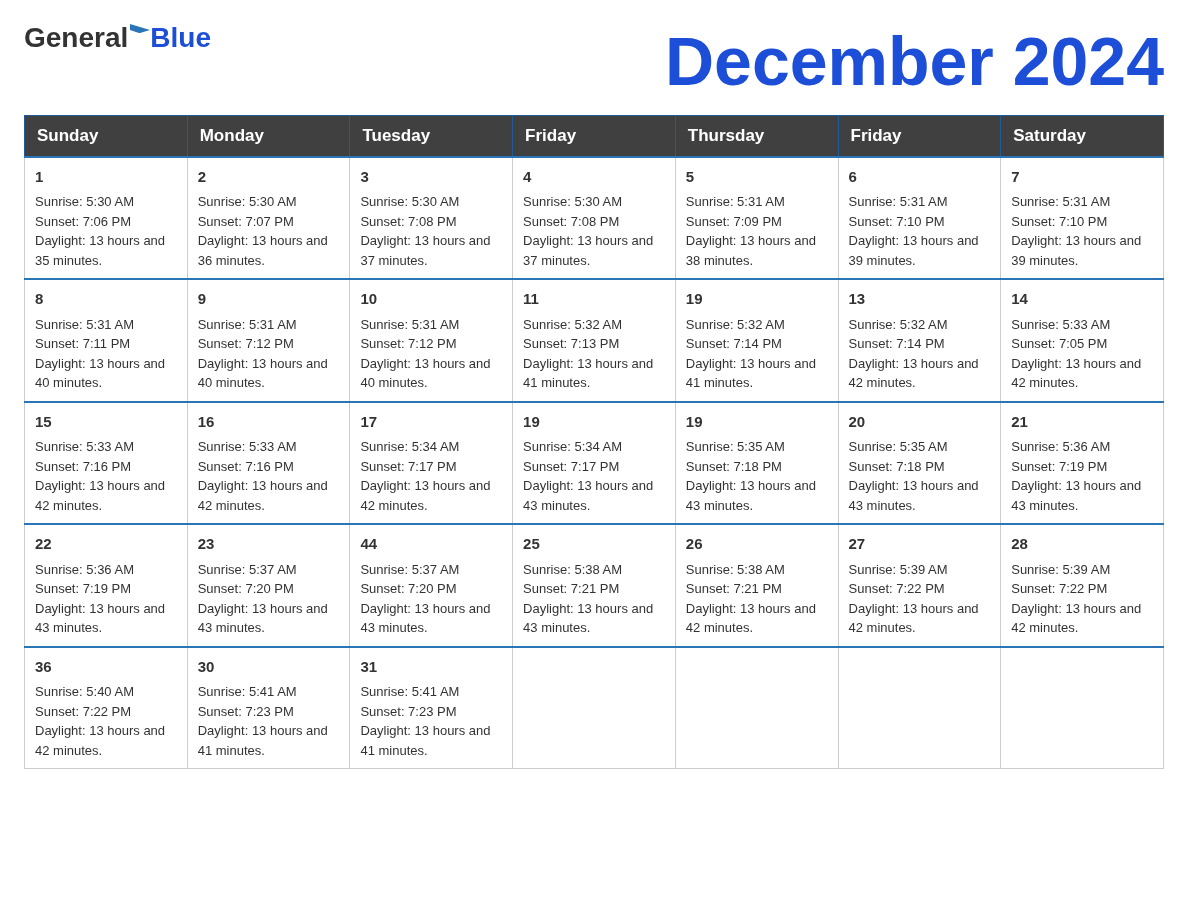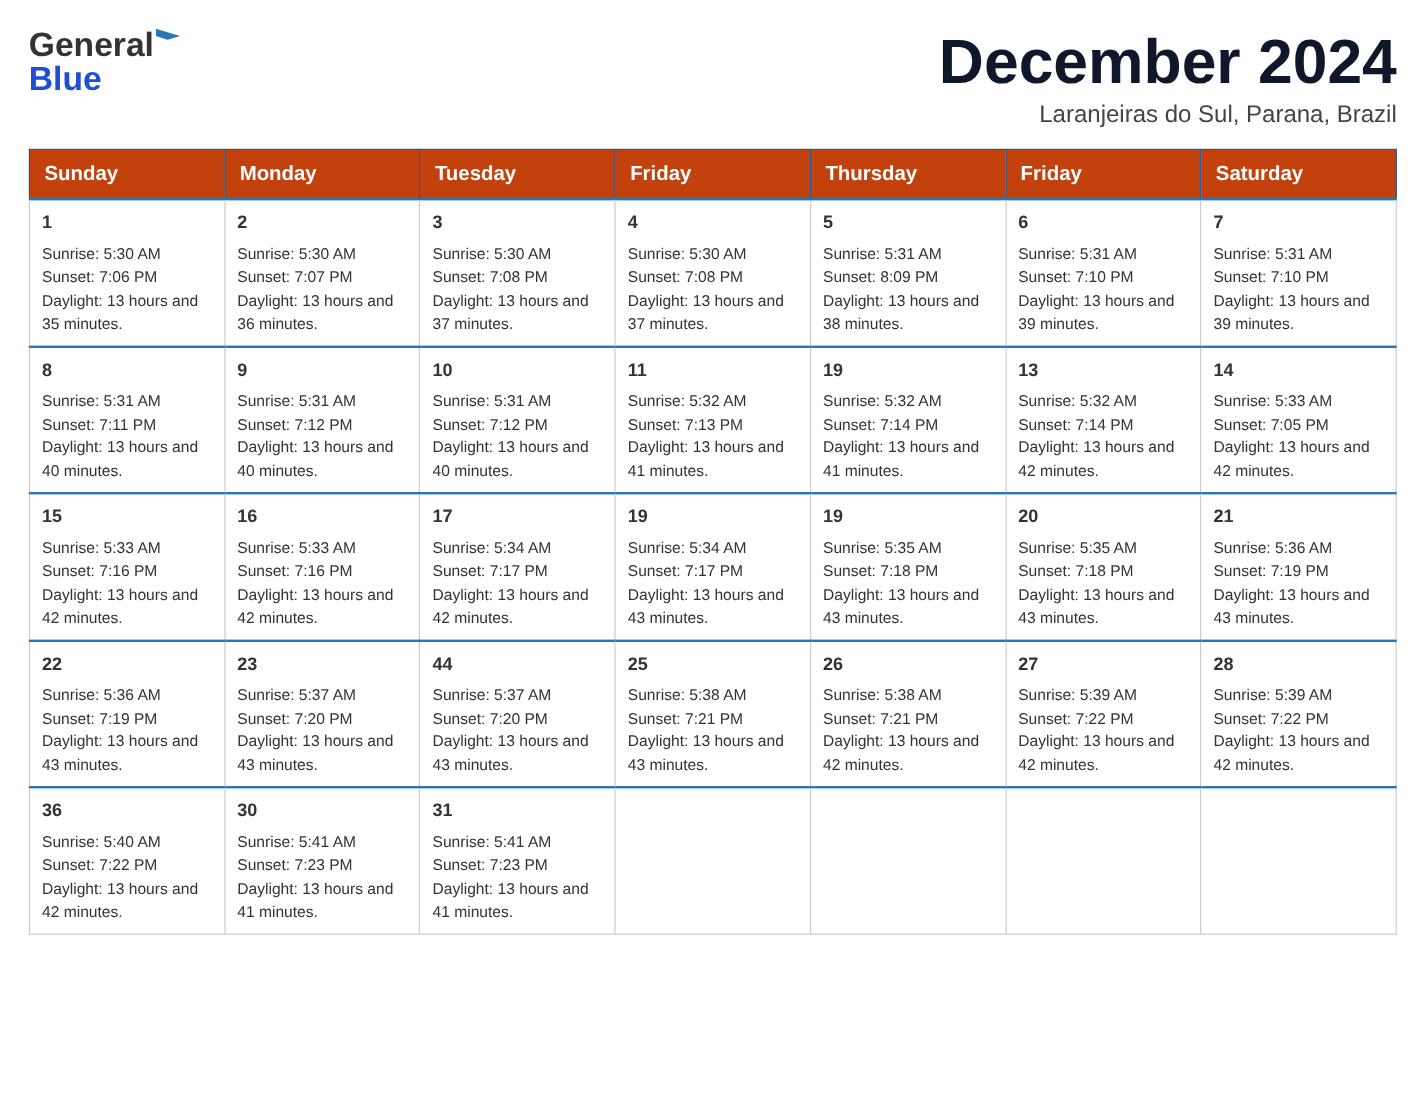--- a/index.html
+++ b/index.html
@@ -11,58 +11,58 @@
       min-height: 918px;
     }
     .header-area {
       display: flex;
       justify-content: space-between;
       align-items: flex-start;
       margin-bottom: 16px;
     }
     .logo {
       display: flex;
-      flex-direction: column;
+      flex-direction: row;
       align-items: flex-start;
     }
     .logo-general {
       font-size: 28px;
       font-weight: bold;
       color: #333;
       line-height: 1;
     }
     .logo-blue {
       font-size: 28px;
       font-weight: bold;
       color: #1d4ed8;
       line-height: 1;
       display: flex;
       align-items: center;
     }
     .title-area {
       text-align: right;
     }
     .month-title {
-      font-size: 52px;
-      font-weight: bold;
-      color: #0f172a;
+      font-size: 68px;
+      font-weight: bold;
+      color: #1d4ed8;
       line-height: 1.1;
     }
     .location-title {
       font-size: 20px;
       color: #444;
       margin-top: 4px;
     }
     .calendar {
       width: 100%;
       border-collapse: collapse;
       border: 1px solid #ccc;
     }
     .calendar th {
-      background-color: #c2410c;
+      background-color: #404040;
       color: #fff;
       font-size: 17px;
       font-weight: bold;
       padding: 10px 12px;
       text-align: left;
       border: 1px solid #1f5a99;
     }
     .calendar td {
       vertical-align: top;
       padding: 8px 10px;
@@ -94,21 +94,20 @@
       <span class="logo-general">General</span>
       <svg width="20" height="26" viewBox="0 0 20 26" style="margin-left:2px; margin-top:-2px;">
         <polygon points="0,0 20,6 0,12" fill="#2a75b8"></polygon>
         <polygon points="0,6 12,10 0,14" fill="#fff"></polygon>
       </svg>
     </div>
     <span class="logo-blue">Blue</span>
   </div>
   <div class="title-area">
     <div class="month-title">December 2024</div>
-    <div class="location-title">Laranjeiras do Sul, Parana, Brazil</div>
   </div>
 </div>
 
 <table class="calendar">
   <thead>
     <tr>
       <th>Sunday</th>
       <th>Monday</th>
       <th>Tuesday</th>
       <th>Friday</th>
@@ -139,21 +138,21 @@
       </td>
         <td>
         <span class="day-number">4</span>
         <span>Sunrise: 5:30 AM</span><br>
         <span>Sunset: 7:08 PM</span><br>
         <span>Daylight: 13 hours and 37 minutes.</span>
       </td>
         <td>
         <span class="day-number">5</span>
         <span>Sunrise: 5:31 AM</span><br>
-        <span>Sunset: 8:09 PM</span><br>
+        <span>Sunset: 7:09 PM</span><br>
         <span>Daylight: 13 hours and 38 minutes.</span>
       </td>
         <td>
         <span class="day-number">6</span>
         <span>Sunrise: 5:31 AM</span><br>
         <span>Sunset: 7:10 PM</span><br>
         <span>Daylight: 13 hours and 39 minutes.</span>
       </td>
         <td>
         <span class="day-number">7</span>

